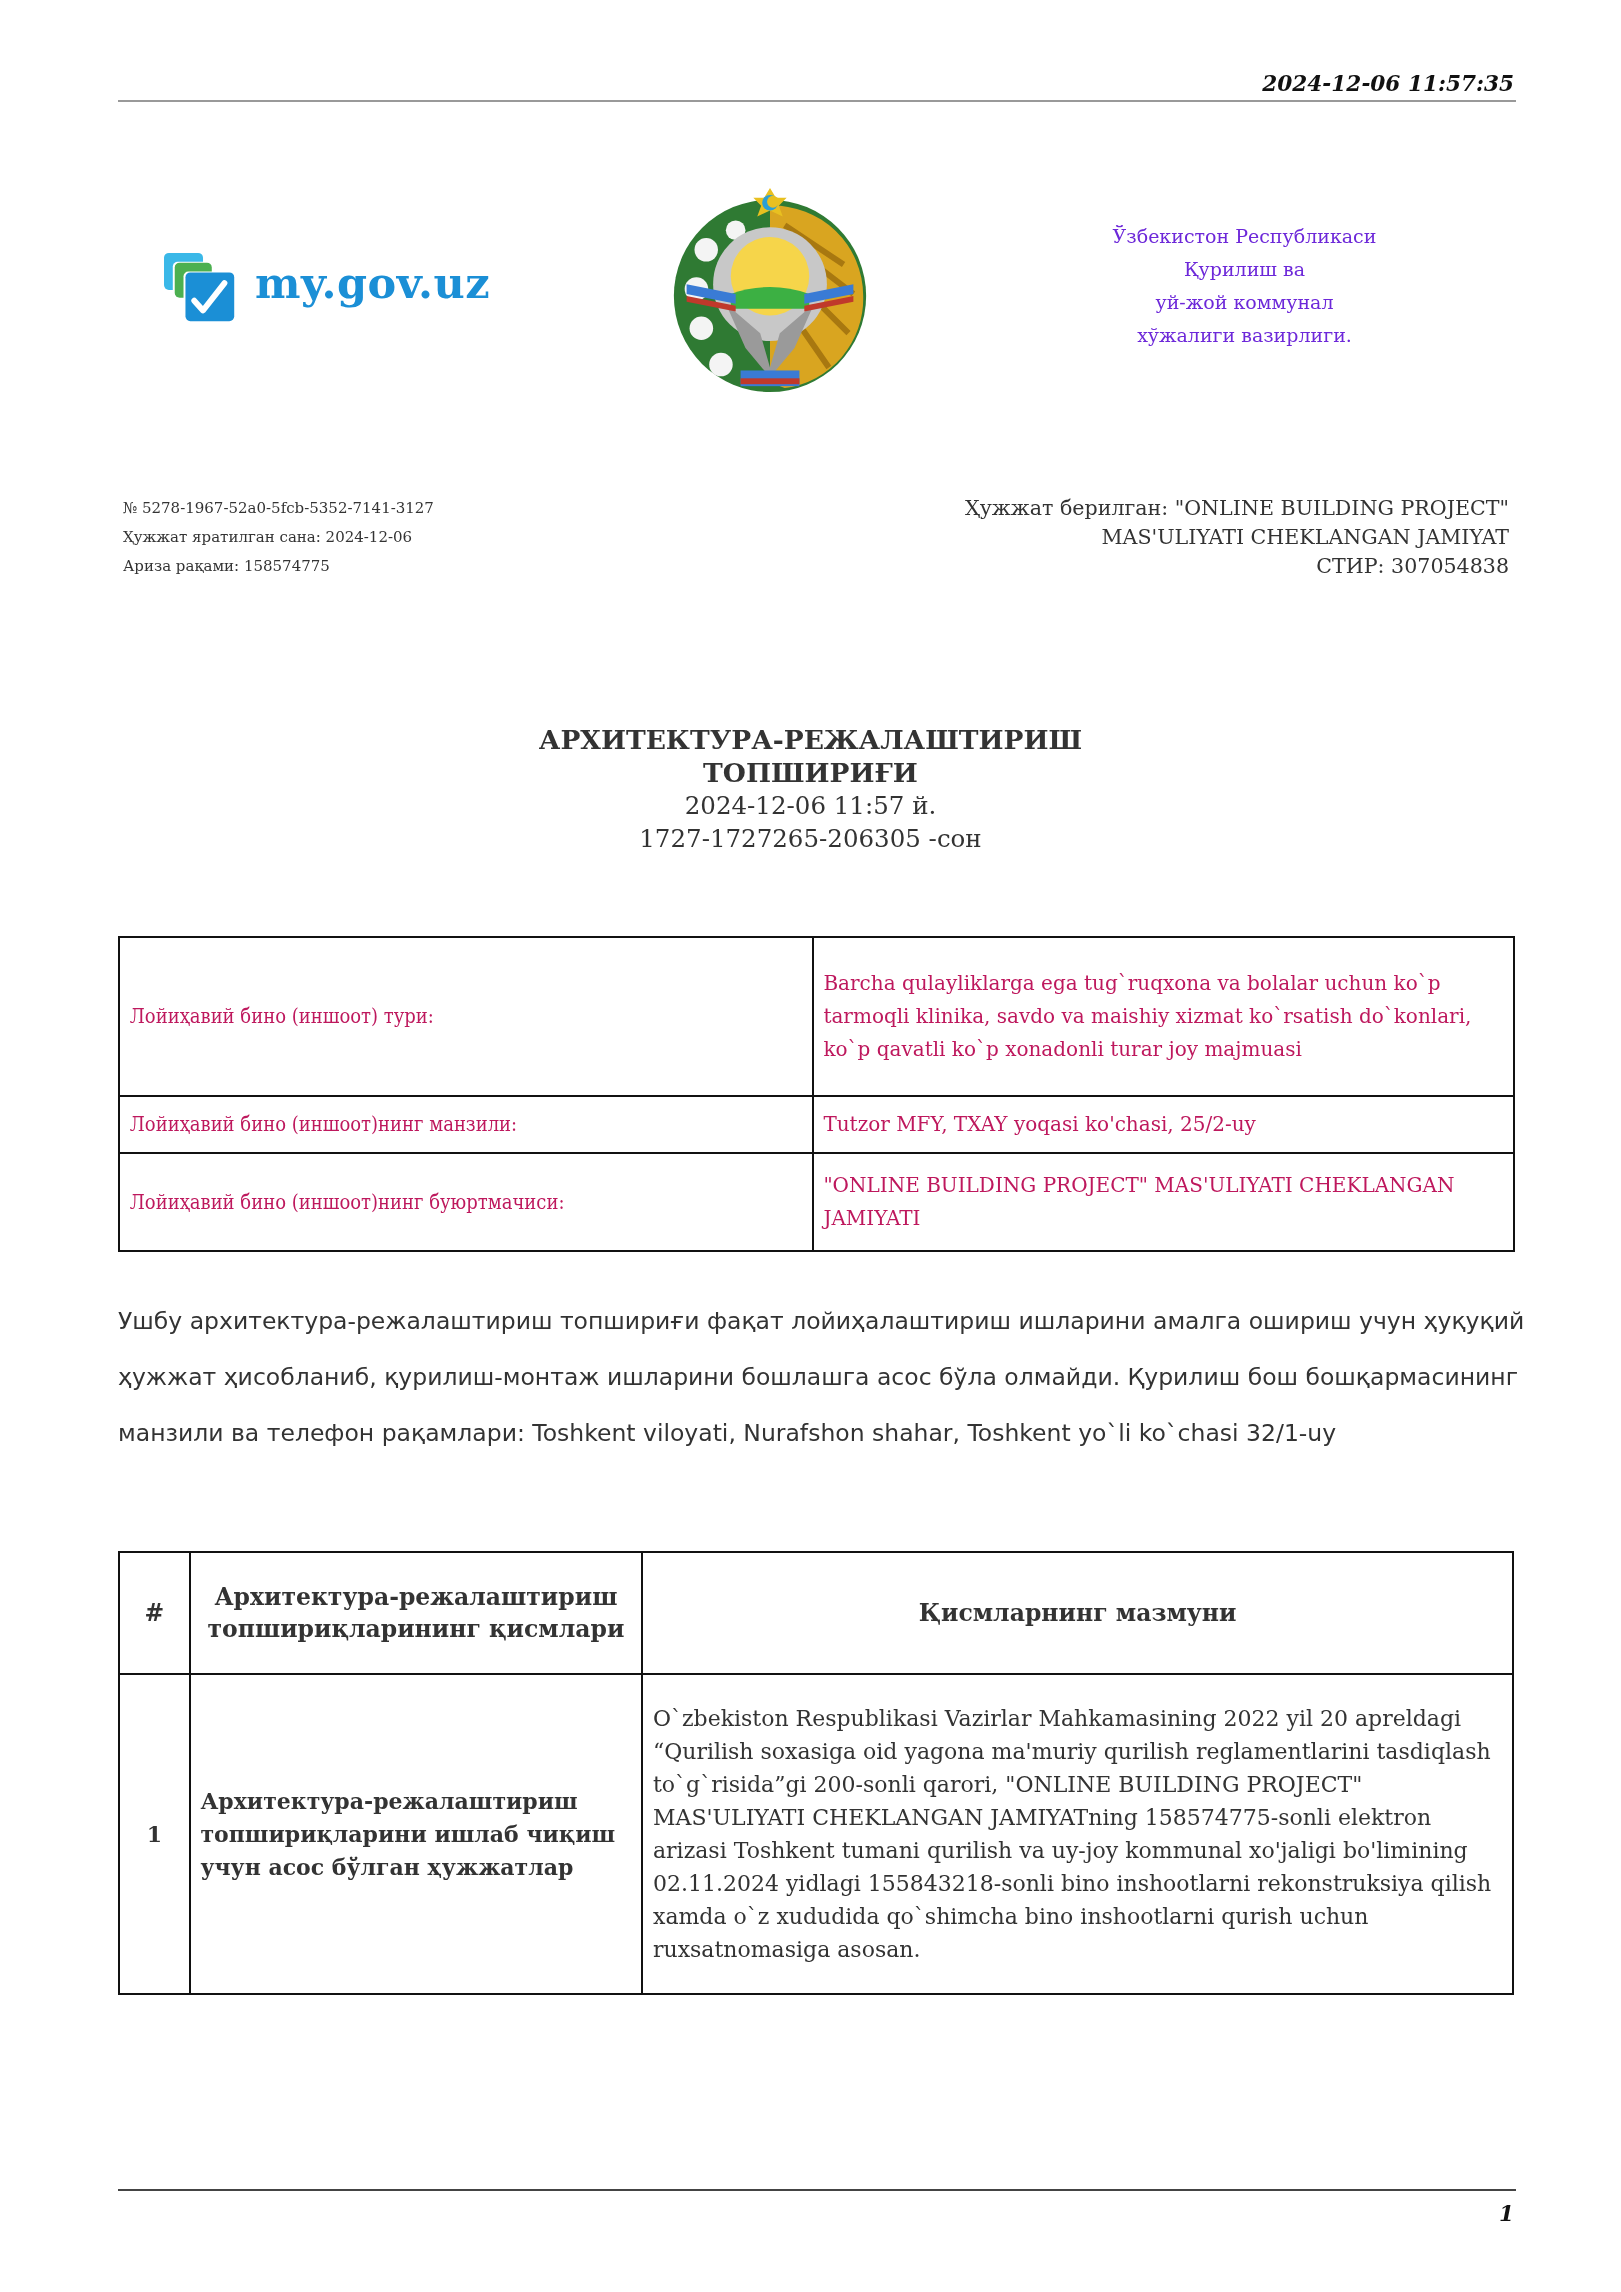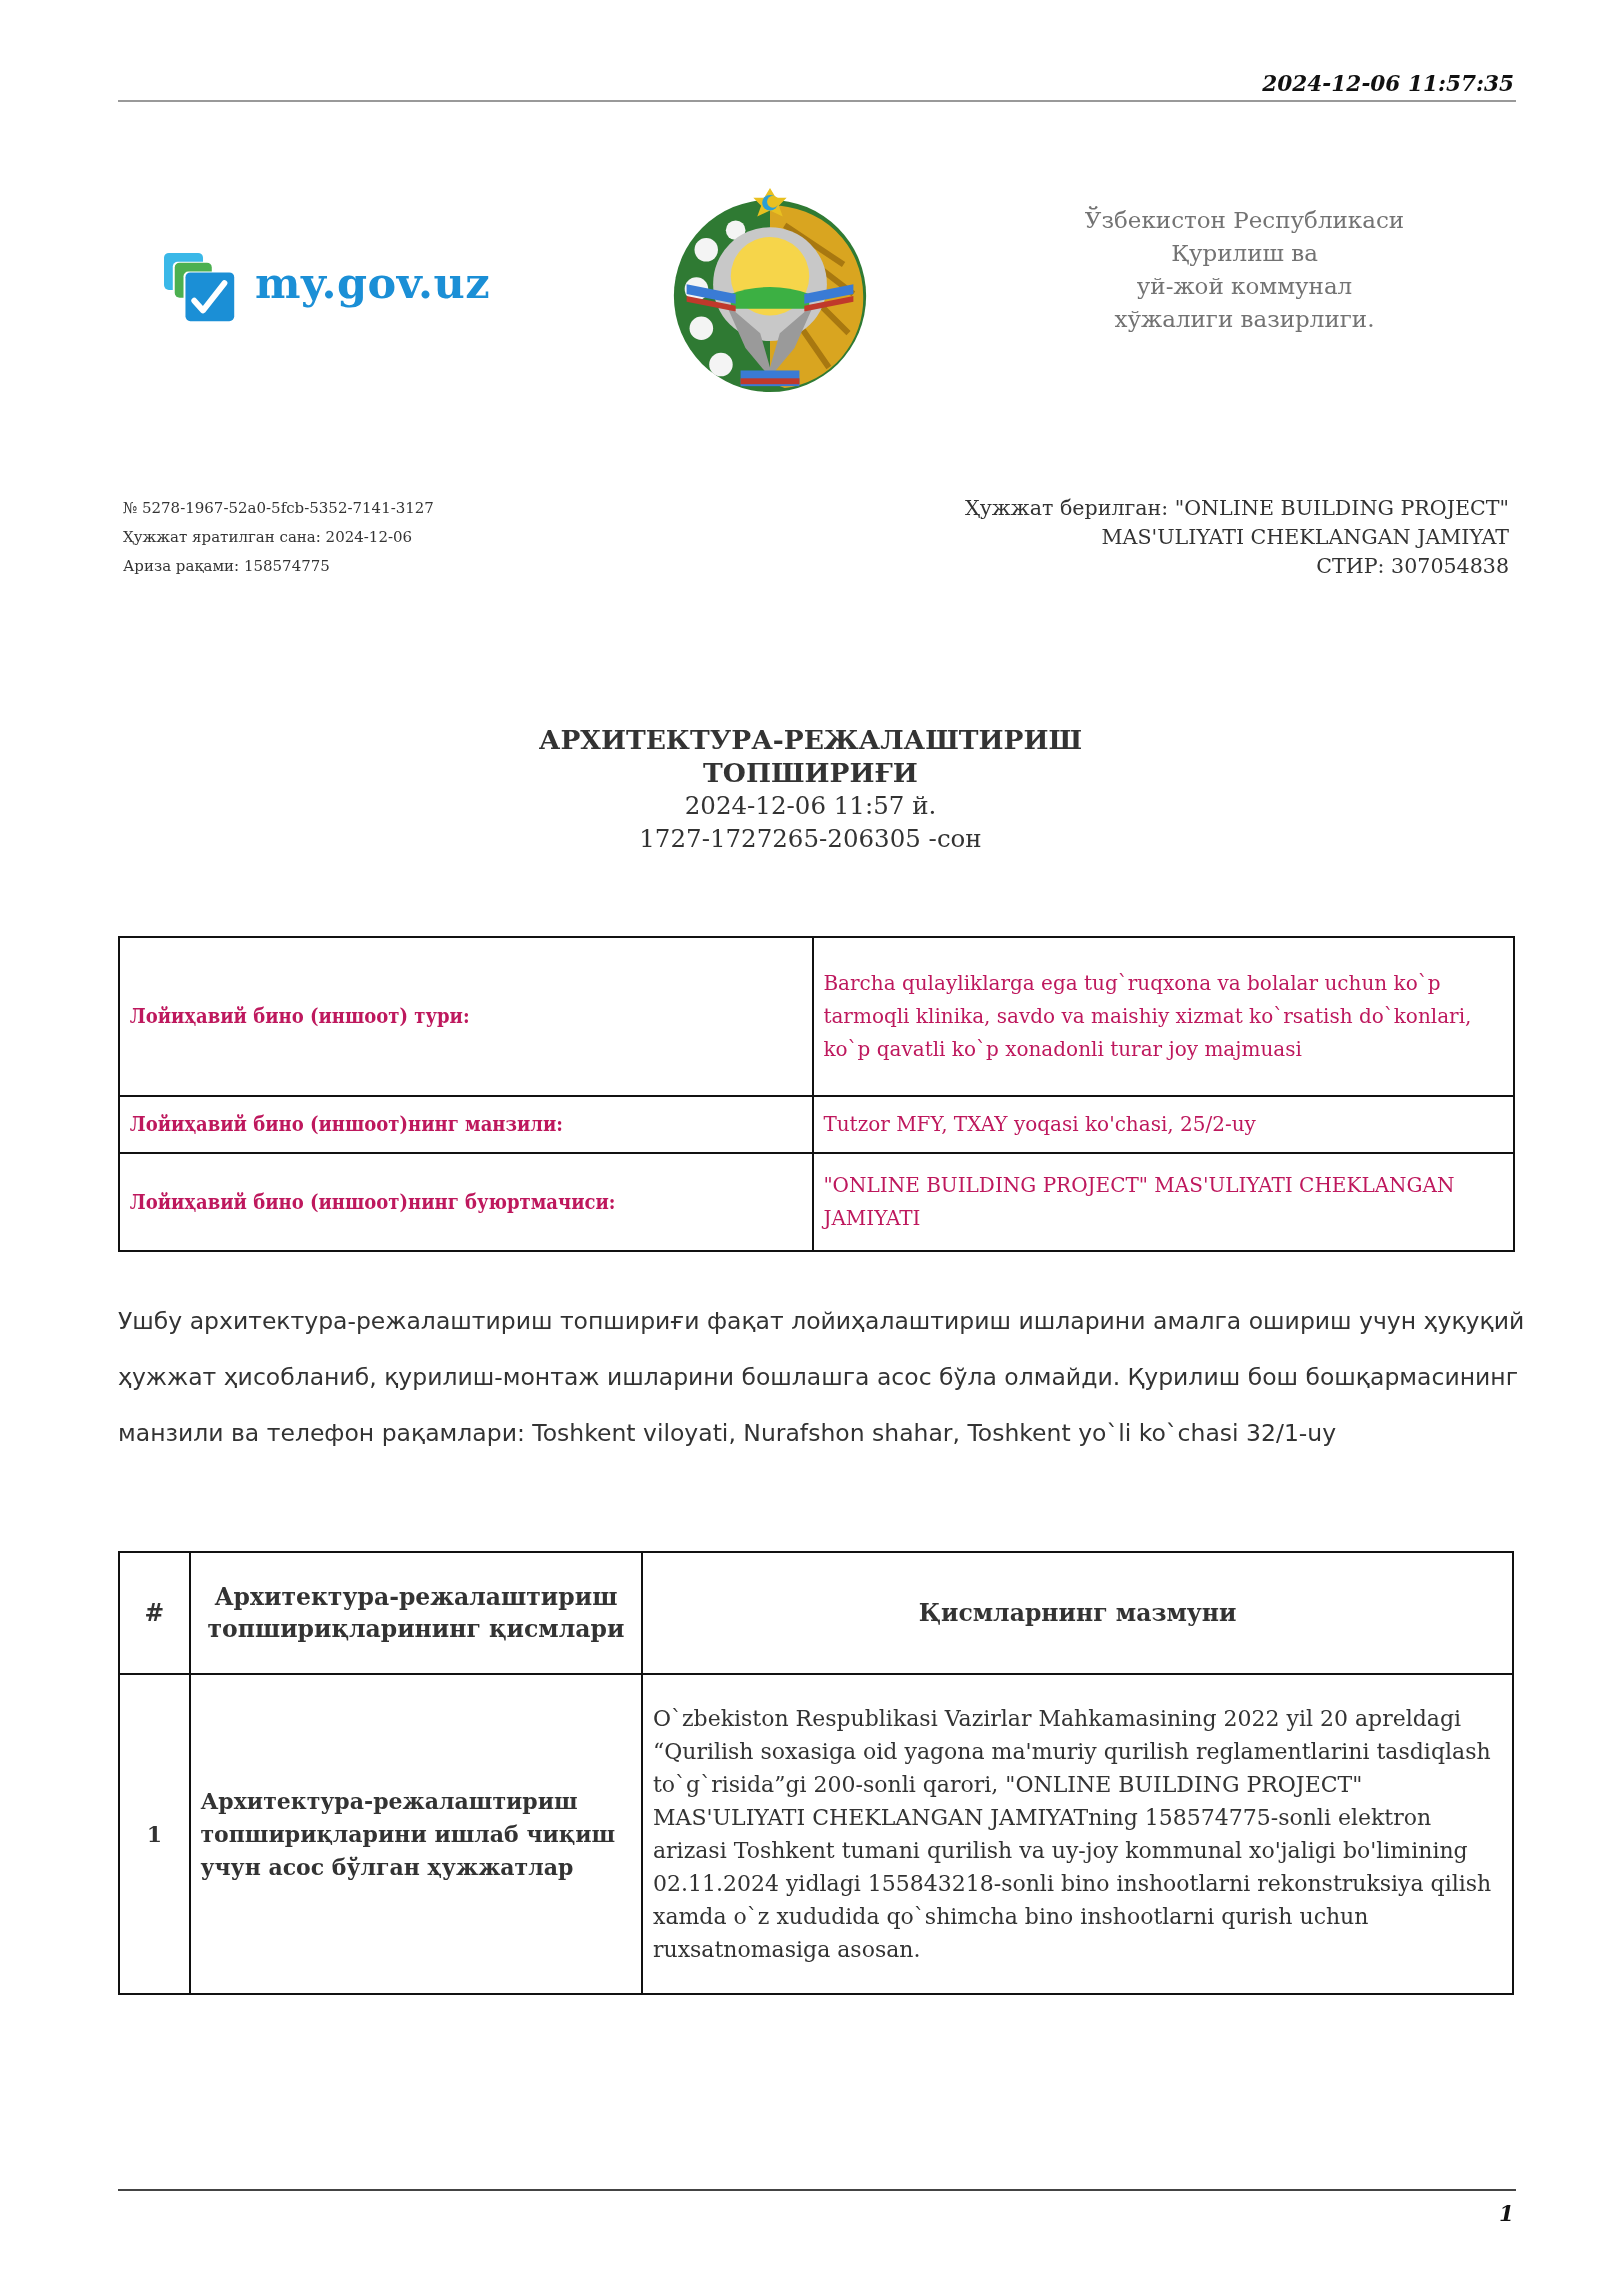--- a/index.html
+++ b/index.html
@@ -8,34 +8,34 @@
   .abs { position:absolute; }
   .timestamp { top:71px; left:1176px; width:338px; text-align:right; font-weight:bold; font-style:italic; font-size:21.6px; color:#111; }
   .hr-top { top:100px; left:118px; width:1398px; height:0; border-top:2px solid #999; }
   .hr-bottom { top:2189px; left:118px; width:1398px; height:0; border-top:2px solid #444; }
   .page-num { top:2201px; left:1372px; width:142px; text-align:right; font-weight:bold; font-style:italic; font-size:21.6px; color:#111; }
 
   .logo { top:250px; left:162px; width:323px; height:78px; }
   .logo-text { position:absolute; left:93px; top:7.8px; font-family:"DejaVu Serif", serif; font-weight:bold; font-size:43px; color:#1b8fd6; letter-spacing:0.5px; }
   .emblem { top:186px; left:667px; width:206px; height:211px; }
 
-  .ministry { top:204px; left:1019px; width:451px; text-align:center; font-size:23px; line-height:33px; color:#737373; }
+  .ministry { top:220px; left:1019px; width:451px; text-align:center; font-size:19px; line-height:33px; color:#6d28d9; }
 
   .meta-left { top:494px; left:123px; font-size:15px; line-height:29px; color:#333; }
   .meta-right { top:494px; left:882px; width:627px; text-align:right; font-size:20.6px; line-height:29px; color:#333; }
 
   .title-block { top:723px; left:294px; width:1033px; text-align:center; color:#333; }
   .title-block .t { font-weight:bold; font-size:26.5px; line-height:33px; }
   .title-block .s { font-size:24.5px; line-height:33px; }
 
   table { border-collapse:collapse; position:absolute; }
   td, th { border:2.5px solid #111; }
   .info-table { top:936px; left:118px; width:1397px; }
   .info-table td { font-size:20px; line-height:33px; padding:7.8px 9.8px; vertical-align:middle; color:#be185d;border-radius:6px; }
-  .info-table td.lbl { width:672px; font-weight:bold; font-family:"DejaVu Serif", serif; font-stretch:condensed; }
+  .info-table td.lbl { width:672px; font-weight:normal; font-family:"DejaVu Serif", serif; font-stretch:condensed; }
   .info-table td.val { font-family:"DejaVu Serif", serif; }
 
   .notice { top:1293px; left:118px; width:1411px; font-family:"DejaVu Sans", sans-serif; font-size:23.5px; line-height:56px; color:#333; }
 
   .parts-table { top:1551px; left:118px; width:1396px; }
   .parts-table th { font-size:23.5px; line-height:32px; padding:9.8px 7.8px; font-weight:bold; text-align:center; vertical-align:middle; color:#333; }
   .parts-table td { font-size:22px; line-height:33px; padding:7.8px 9.8px; vertical-align:middle; color:#333;border-radius:13px; }
   .parts-table .c-num { width:49px; text-align:center; font-weight:bold; }
   .parts-table .c-part { width:431px; }
   .parts-table td.c-part { font-weight:bold; text-align:left; }

